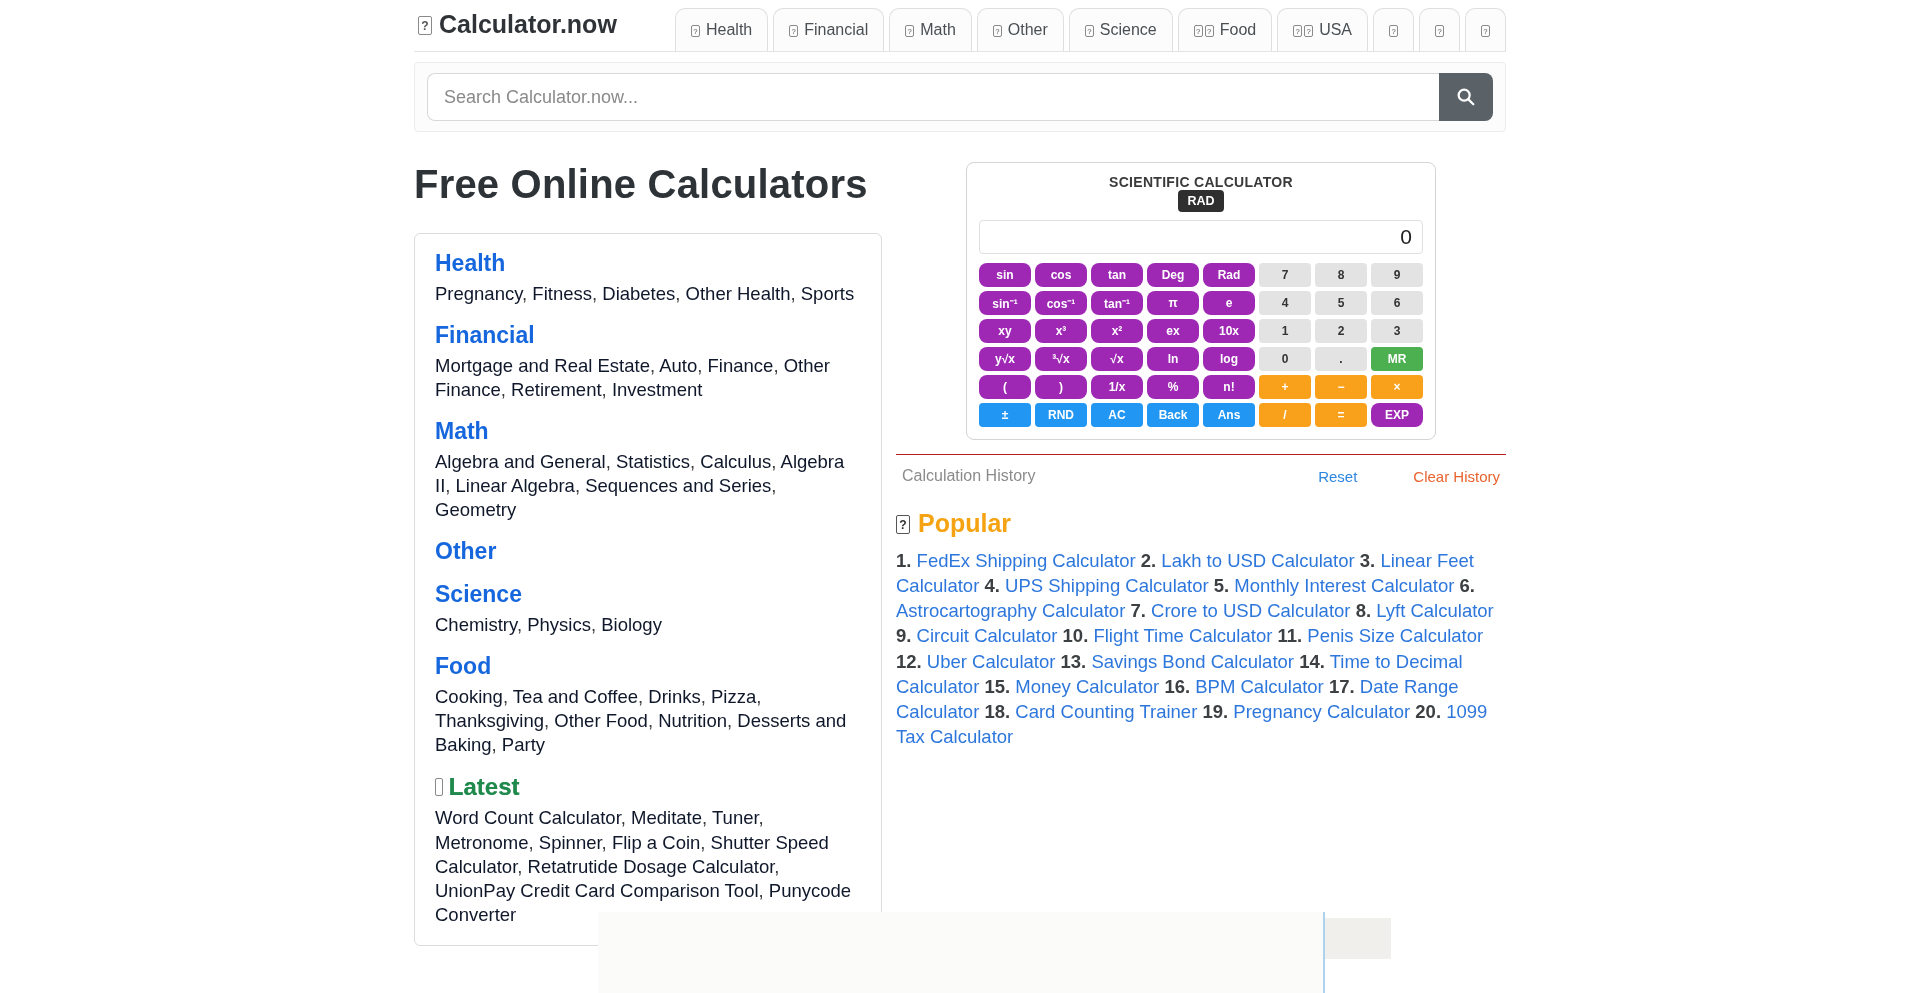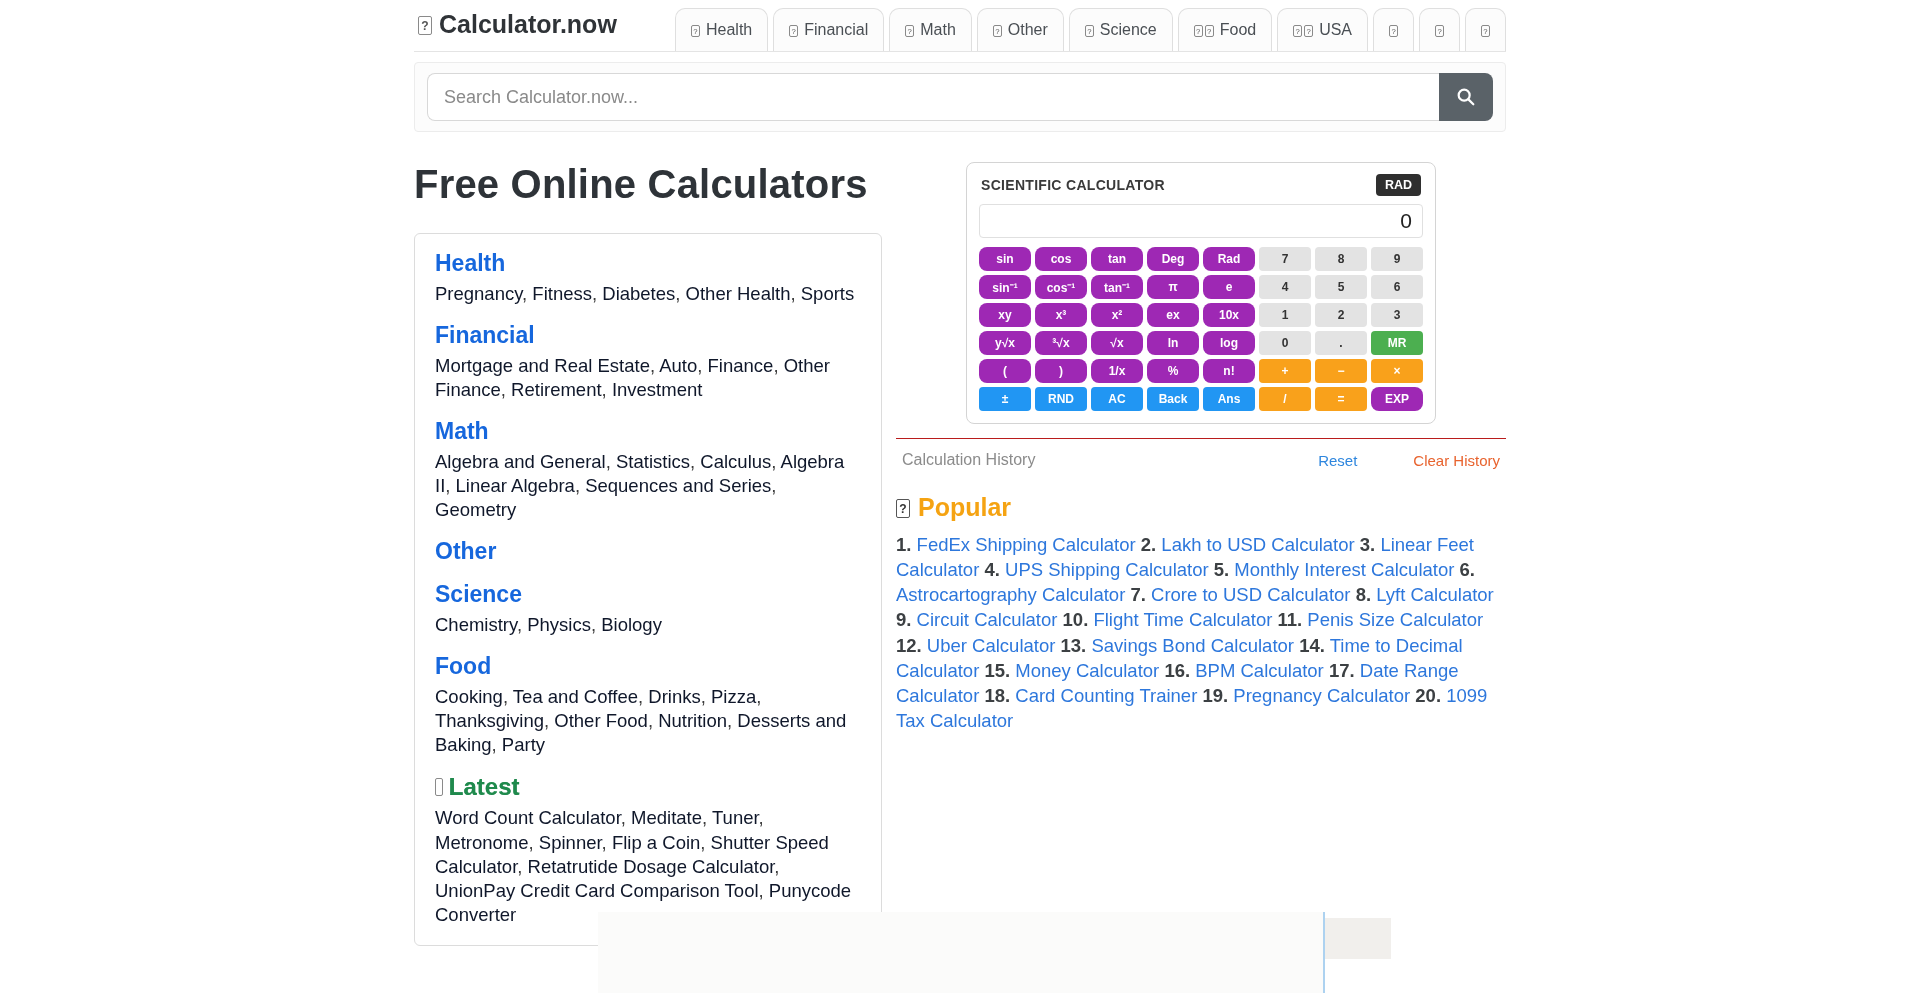--- a/index.html
+++ b/index.html
@@ -53,21 +53,21 @@
   .cat-links a { color:#0f172a; text-decoration:none; }
 
   .latest-heading { font-size:24px; font-weight:bold; color:#1f8a4c; margin-bottom:5px;
     display:flex; align-items:center; gap:6px; }
   .latest-heading .grad { background:linear-gradient(90deg,#157347 0%, #8fd0a8 45%, #157347 100%);
     -webkit-background-clip:text; background-clip:text; }
 
   
   .calc-card { width:470px; margin:0 auto; background:#fff; border:1px solid #d4d4d4;
     border-radius:8px; padding:9px 12px 12px 12px; }
-  .calc-header { display:flex; align-items:center; justify-content:space-between; padding:2px 2px 8px 2px; }
+  .calc-header { display:flex; align-items:center; justify-content:space-between; padding:2px 2px 8px 2px;flex-direction:column; }
   .calc-title { font-size:14px; font-weight:bold; color:#3a3a3a; letter-spacing:0.3px; }
   .mode-badge { background:#2f2f2f; color:#fff; font-size:12.5px; font-weight:bold;
     padding:4px 9px; border-radius:4px; cursor:pointer; }
   .calc-display { border:1px solid #e0e0e0; border-radius:4px; height:34px; background:#fff;
     display:flex; align-items:center; justify-content:flex-end; padding:0 10px;
     font-size:21px; color:#222; margin-bottom:9px; }
   .calc-grid { display:grid; grid-template-columns:repeat(8,1fr); gap:4px; }
   .calc-btn { height:24px; border:none; border-radius:4px; font-size:12px; font-weight:bold;
     color:#fff; cursor:pointer; font-family:"Liberation Sans", sans-serif; }
   .calc-btn.fn  { background:#9e28b4;border-radius:8px; }

